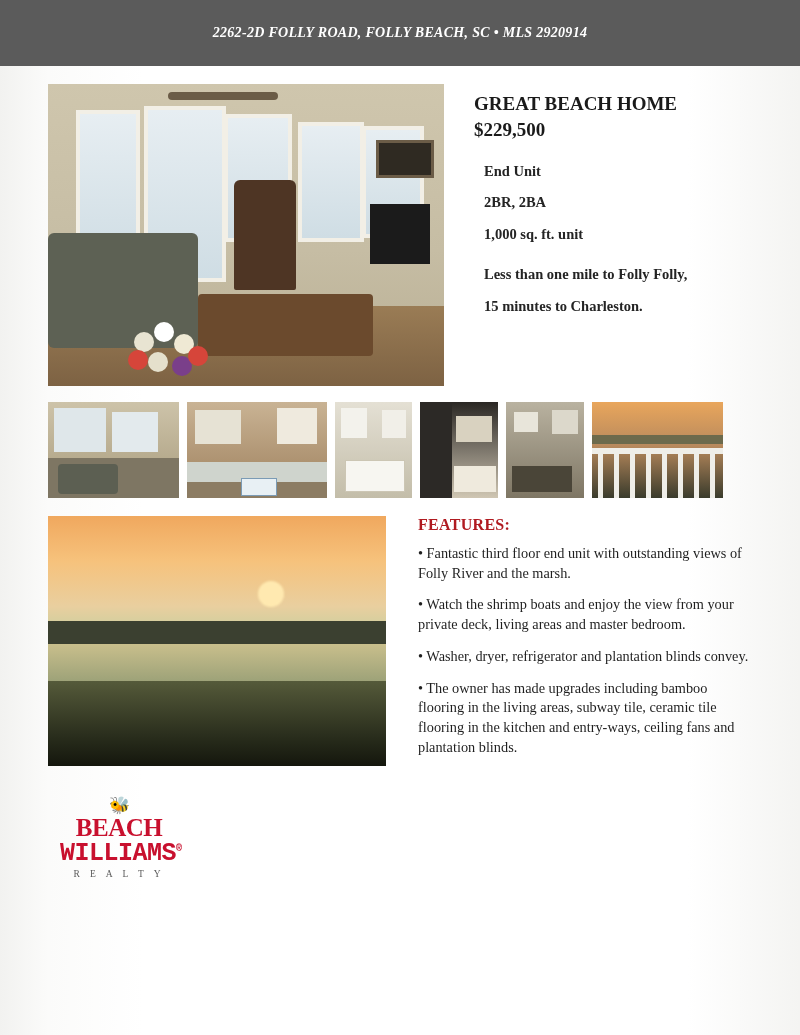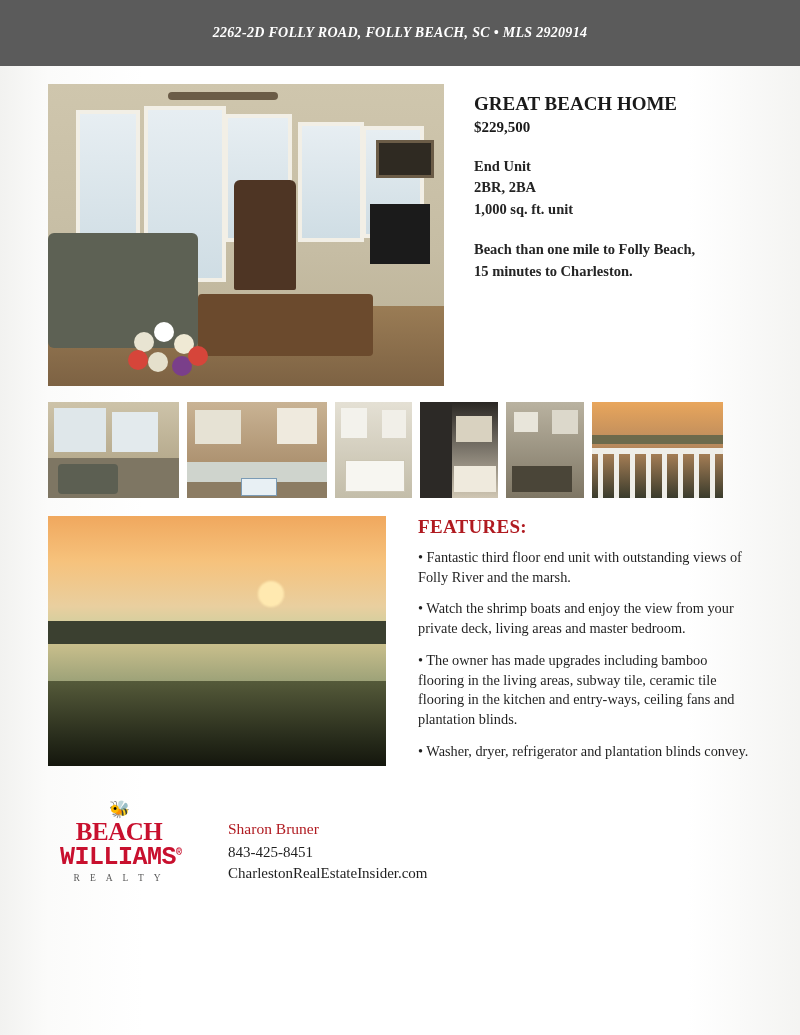--- a/index.html
+++ b/index.html
@@ -74,28 +74,28 @@
     padding-top: 8px;
     flex: 1;
   }
   .hero-info .headline {
     font-size: 19px;
     line-height: 1.28;
     margin: 0 0 2px 0;
     color: #1a1a1a;
   }
   .hero-info .price {
-    font-size: 15px;
+    font-size: 19px;
     line-height: 1.28;
     margin: 0 0 18px 0;
     color: #1a1a1a;
   }
   .hero-info .specs p,
   .hero-info .blurb p {
-    margin: 0;
+    margin: 10px;
     font-size: 14.5px;
     line-height: 1.5;
     color: #242424;
   }
   .hero-info .specs { margin-bottom: 18px; }
 
   
   .thumb-strip {
     display: flex;
     gap: 8px;
@@ -128,21 +128,21 @@
     overflow: hidden;
     position: relative;
     background: #2b2a20;
   }
   .features {
     padding-left: 32px;
     flex: 1;
   }
   .features h2 {
     margin: 0 0 10px 0;
-    font-size: 19px;
+    font-size: 16px;
     font-weight: bold;
     color: #b01a20;
     letter-spacing: 0.3px;
   }
   .features p {
     margin: 0 0 12px 0;
     font-size: 14.3px;
     line-height: 1.38;
     color: #1f1f1f;
   }
@@ -285,21 +285,21 @@
 
     <div class="hero-info">
       <div class="headline">GREAT BEACH HOME</div>
       <div class="price">$229,500</div>
       <div class="specs">
         <p>End Unit</p>
         <p>2BR, 2BA</p>
         <p>1,000 sq. ft. unit</p>
       </div>
       <div class="blurb">
-        <p>Beach than one mile to Folly Beach,</p>
+        <p>Less than one mile to Folly Folly,</p>
         <p>15 minutes to Charleston.</p>
       </div>
     </div>
   </div>
 
   <div class="thumb-strip">
     <div class="thumb t1">
       <div class="tb-room"></div>
       <div class="ph" style="left:6px; top:6px; width:52px; height:44px; background:#dfe7ea;"></div>
       <div class="ph" style="left:64px; top:10px; width:46px; height:40px; background:#e3eaed;"></div>
@@ -356,35 +356,30 @@
       <div class="ss-trees"></div>
       <div class="ss-water"></div>
       <div class="ss-strip"></div>
       <div class="ss-marsh"></div>
     </div>
 
     <div class="features">
       <h2>FEATURES:</h2>
       <p>• Fantastic third floor end unit with outstanding views of Folly River and the marsh.</p>
       <p>•  Watch the shrimp boats and enjoy the view from your private deck, living areas and master bedroom.</p>
+      <p>• Washer, dryer, refrigerator and plantation blinds convey.</p>
       <p>•  The owner has made upgrades including bamboo flooring in the living areas, subway tile, ceramic tile flooring in the kitchen and entry-ways, ceiling fans and plantation blinds.</p>
-      <p>• Washer, dryer, refrigerator and plantation blinds convey.</p>
     </div>
   </div>
 
   <div class="footer">
     <div class="kw-logo">
       <div class="kw-bee">🐝</div>
       <div class="kw-keller">BEACH</div>
       <div class="kw-williams">
         <span>WILLIAMS</span><span class="kw-reg">®</span>
       </div>
       <div class="kw-realty">R E A L T Y</div>
     </div>
 
-    <div class="agent">
-      <p class="name">Sharon Bruner</p>
-      <p class="phone">843-425-8451</p>
-      <p class="site">CharlestonRealEstateInsider.com</p>
-    </div>
   </div>
 
 </div>
 
 </body></html>

